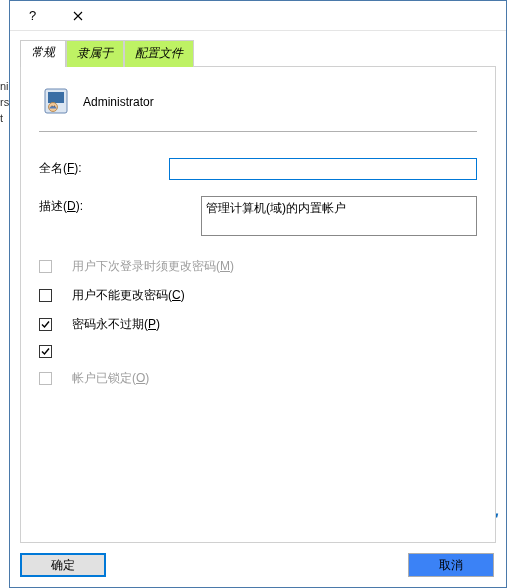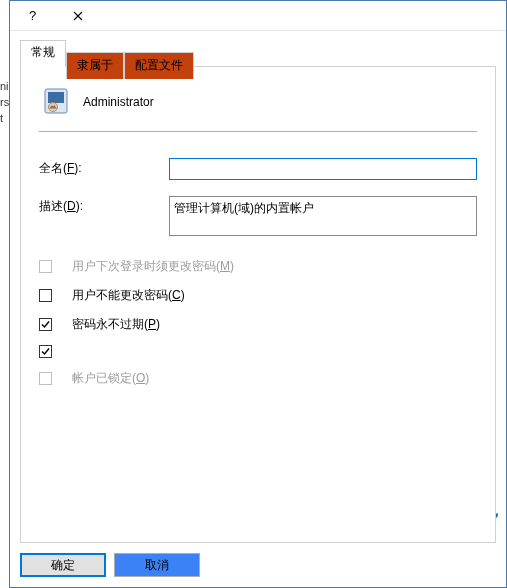--- a/index.html
+++ b/index.html
@@ -72,31 +72,32 @@
     z-index: 2;
   }
   .tab {
     padding: 4px 10px 5px 10px;
     border: 1px solid #d0d0d0;
     border-bottom: none;
     background: #fff;
     margin-right: 0px;
     font-size: 12px;
     position: relative;
+    font-style: italic;
   }
   .tab.active {
     border-color: #cccccc;
     background: #fff;
     top: 1px;
     padding-top: 3px;
     z-index: 3;
   }
   .tab:not(.active) {
-    background: #c2410c;
-    top: 13px;
+    background: #bef264;
+    top: 1px;
     font-size: 12px;
   }
   .tab-body {
     flex: 1;
     border: 1px solid #d0d0d0;
     background: #fff;
     padding: 18px 18px 10px 18px;
     position: relative;
     z-index: 1;
   }
@@ -138,20 +139,21 @@
   }
   .text-area {
     flex: 1;
     height: 40px;
     border: 1px solid #888;
     padding: 3px 4px;
     font-size: 12px;
     resize: none;
     outline: none;
     font-family: inherit;
+    margin-left: 32px;
   }
   .check-group {
     margin-top: 22px;
   }
   .check-row {
     display: flex;
     align-items: center;
     margin-bottom: 12px;
     gap: 20px;
   }
@@ -165,21 +167,21 @@
     flex-shrink: 0;
   }
   .chk.disabled { border-color: #bdbdbd; }
   .chk svg { width: 11px; height: 11px; display: none; }
   .chk.checked svg { display: block; }
   .check-label { font-size: 12px; }
   .check-label.disabled { color: #9d9d9d; }
   .check-label .ul { text-decoration: underline; }
   .button-row {
     display: flex;
-    justify-content: flex-start;
+    justify-content: space-between;
     gap: 8px;
     padding: 10px 2px 0 0;
   }
   .btn {
     min-width: 86px;
     height: 24px;
     border: 1px solid #adadad;
     background: #3b82f6;
     font-size: 12px;
     font-family: inherit;

